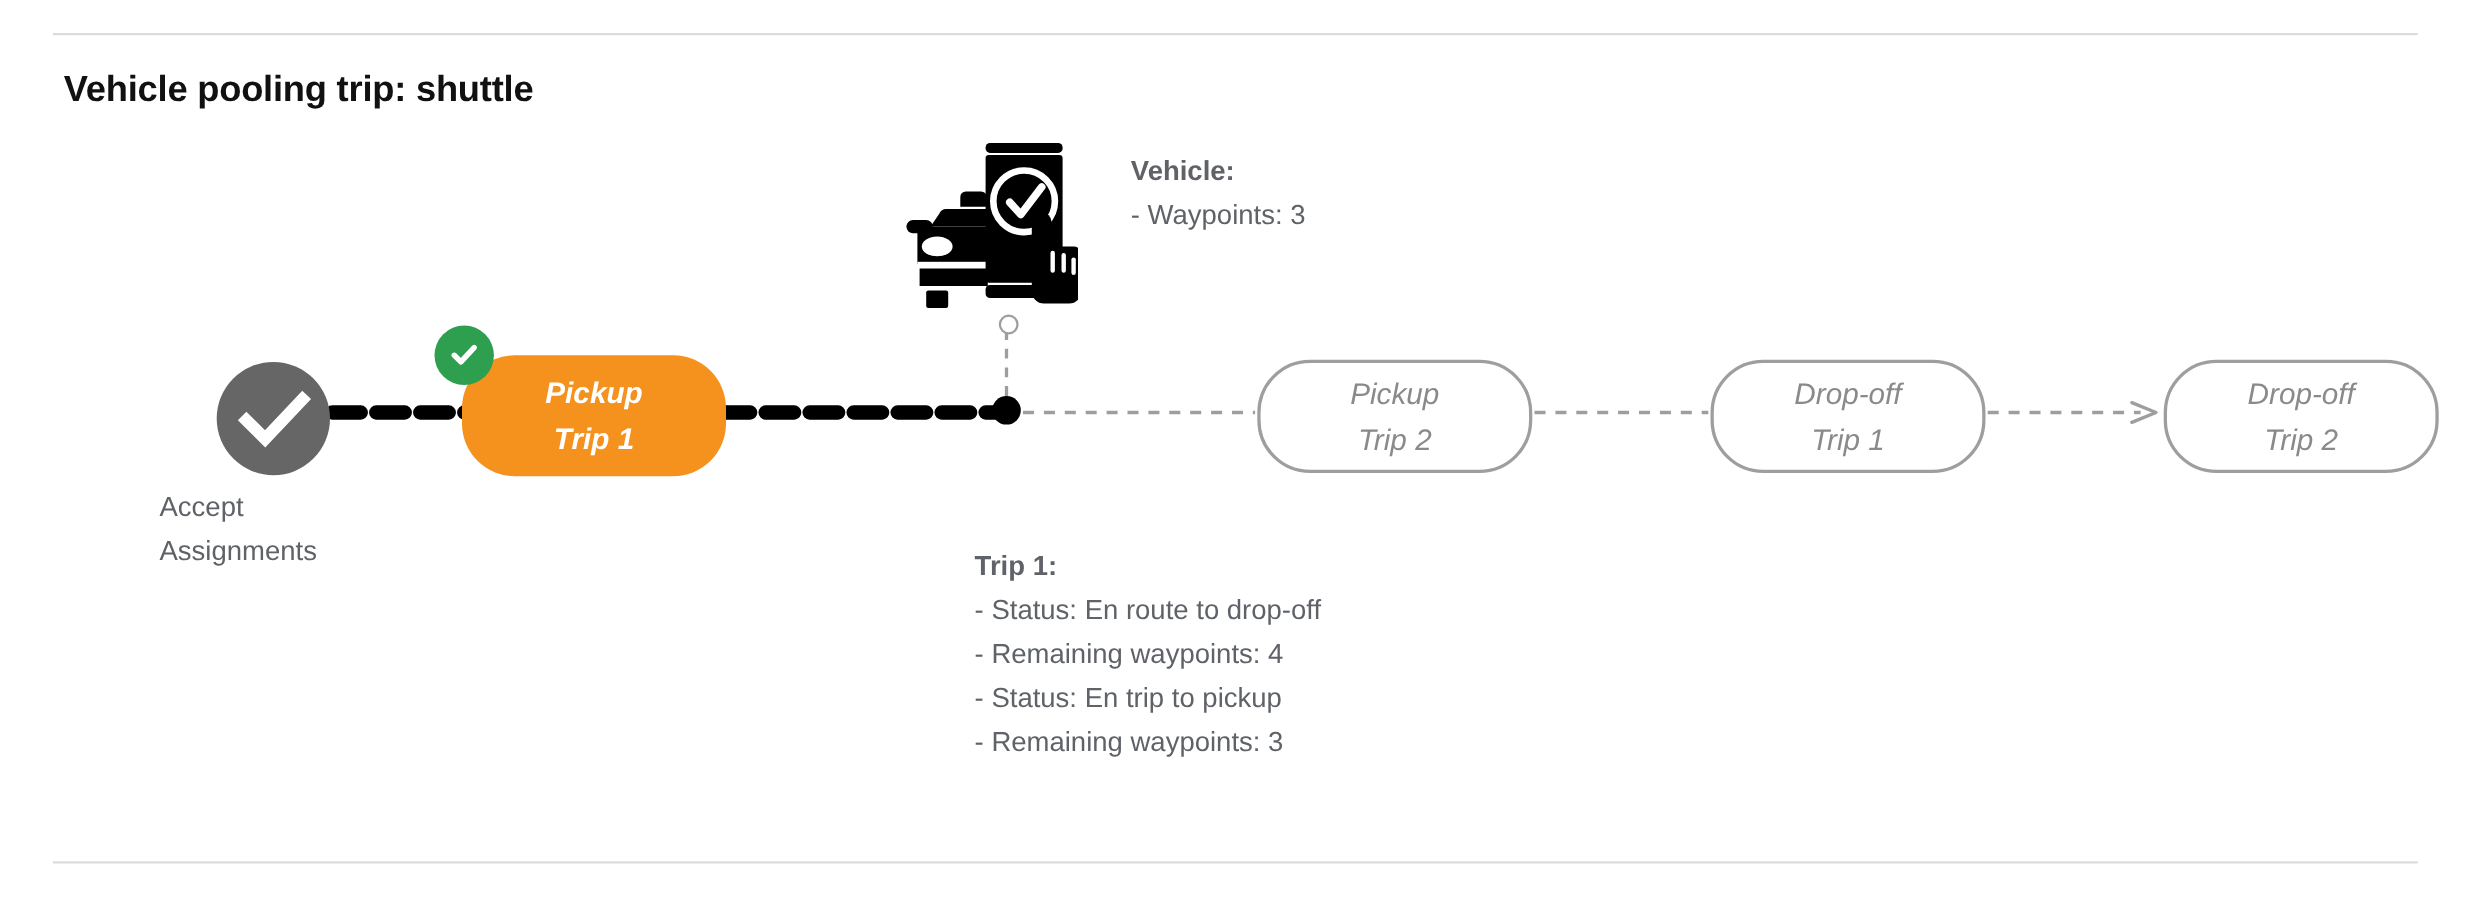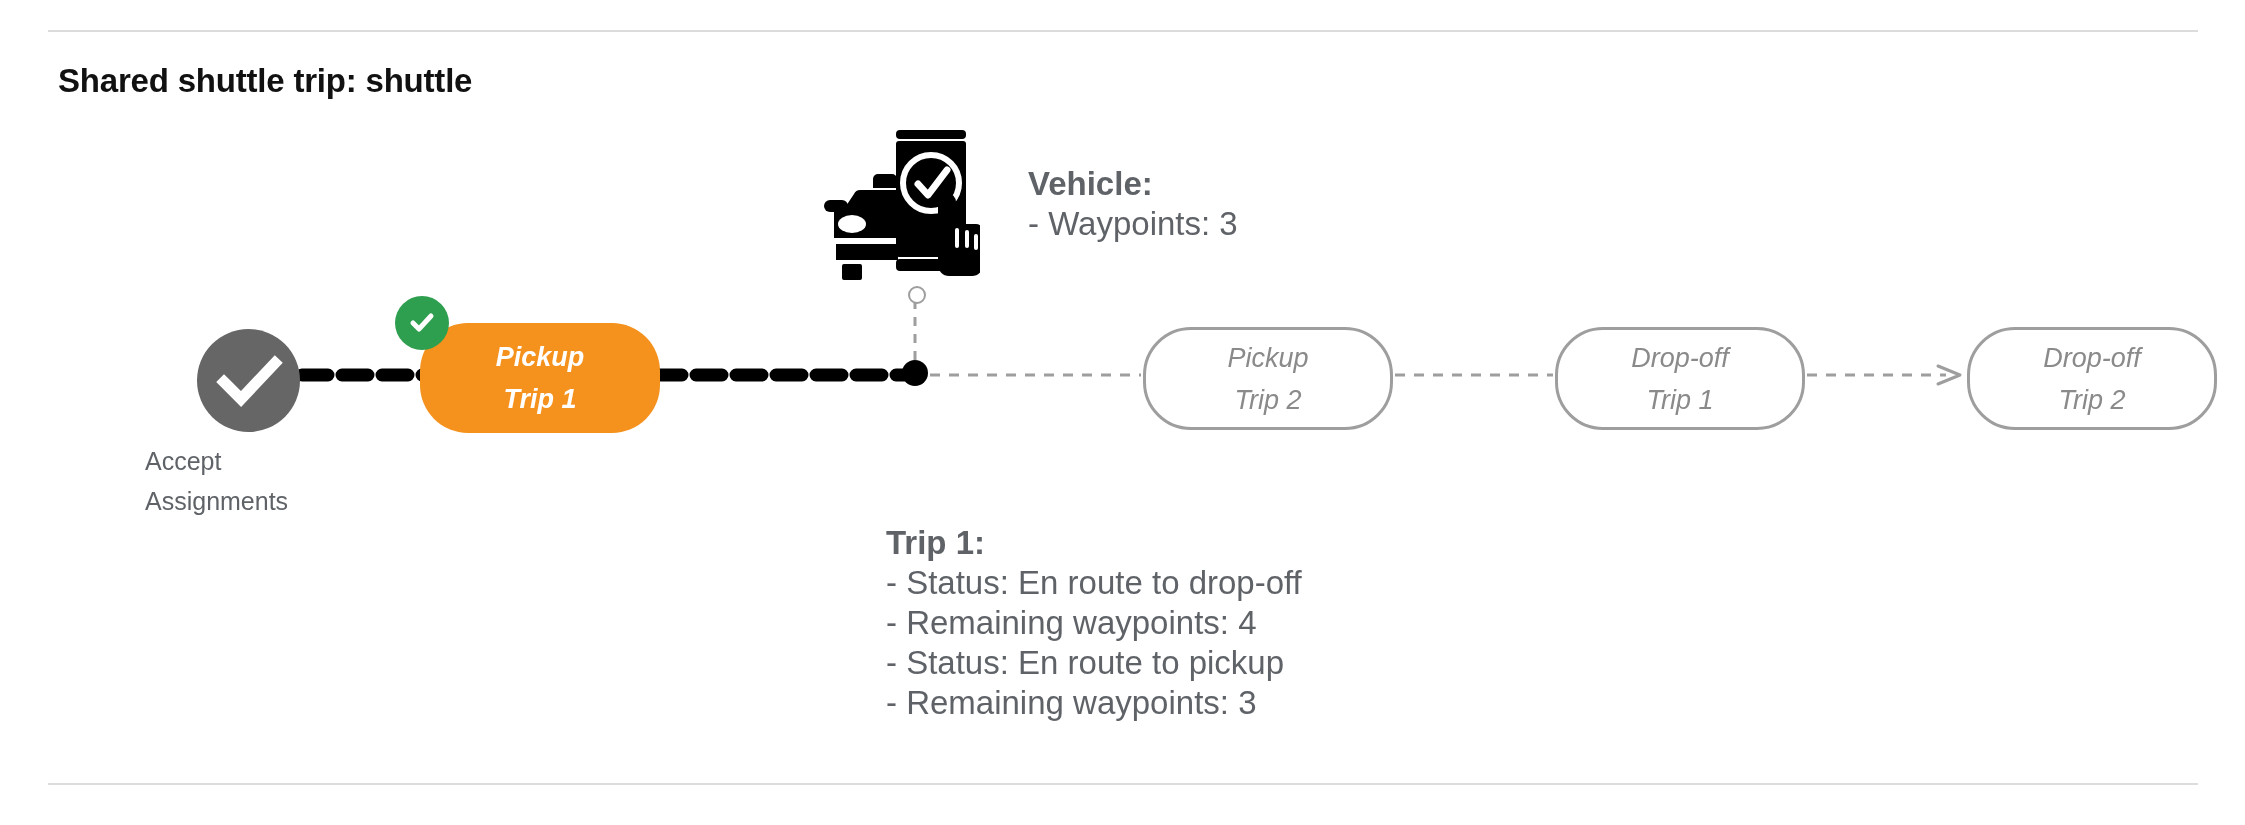--- a/index.html
+++ b/index.html
@@ -155,41 +155,40 @@
     height: 14px;
     border-radius: 50%;
     border: 2px solid #9e9e9e;
     background: #ffffff;
     z-index: 3;
   }
 
   
   .info-block {
     position: absolute;
-    font-size: 33px;
+    font-size: 25px;
     line-height: 40px;
     color: #5f6368;
     white-space: nowrap;
-    margin-top: 28px;
   }
   .info-block .hdr { font-weight: bold; color: #5f6368; }
   .info-block .row { display: block; }
 
   #vehicle-info { left: 1028px; top: 136px; }
   #trip-info    { left: 886px;  top: 495px; }
 </style>
 </head>
 <body>
 
 <div class="page">
 
   <div class="rule top"></div>
   <div class="rule bottom"></div>
 
-  <div class="page-title">Shared shuttle trip: shuttle</div>
+  <div class="page-title">Vehicle pooling trip: shuttle</div>
 
   <svg class="lines" viewBox="0 0 2245 825" width="2245" height="825">
 
     <line x1="302" y1="375" x2="424" y2="375" stroke="#000000" stroke-width="13" stroke-linecap="round" stroke-dasharray="26 14"></line>
 
     <line x1="656" y1="375" x2="908" y2="375" stroke="#000000" stroke-width="13" stroke-linecap="round" stroke-dasharray="26 14"></line>
 
     <line x1="915" y1="300" x2="915" y2="362" stroke="#9e9e9e" stroke-width="3" stroke-dasharray="9 8"></line>
 
     <line x1="930" y1="375" x2="1141" y2="375" stroke="#9e9e9e" stroke-width="3" stroke-dasharray="10 9"></line>
@@ -280,17 +279,17 @@
 
   <div class="info-block" id="vehicle-info">
     <span class="row hdr">Vehicle:</span>
     <span class="row">- Waypoints: 3</span>
   </div>
 
   <div class="info-block" id="trip-info">
     <span class="row hdr">Trip 1:</span>
     <span class="row">- Status:  En route to drop-off</span>
     <span class="row">- Remaining waypoints: 4</span>
-    <span class="row">- Status:  En route to pickup</span>
+    <span class="row">- Status:  En trip to pickup</span>
     <span class="row">- Remaining waypoints: 3</span>
   </div>
 
 </div>
 
 </body></html>

